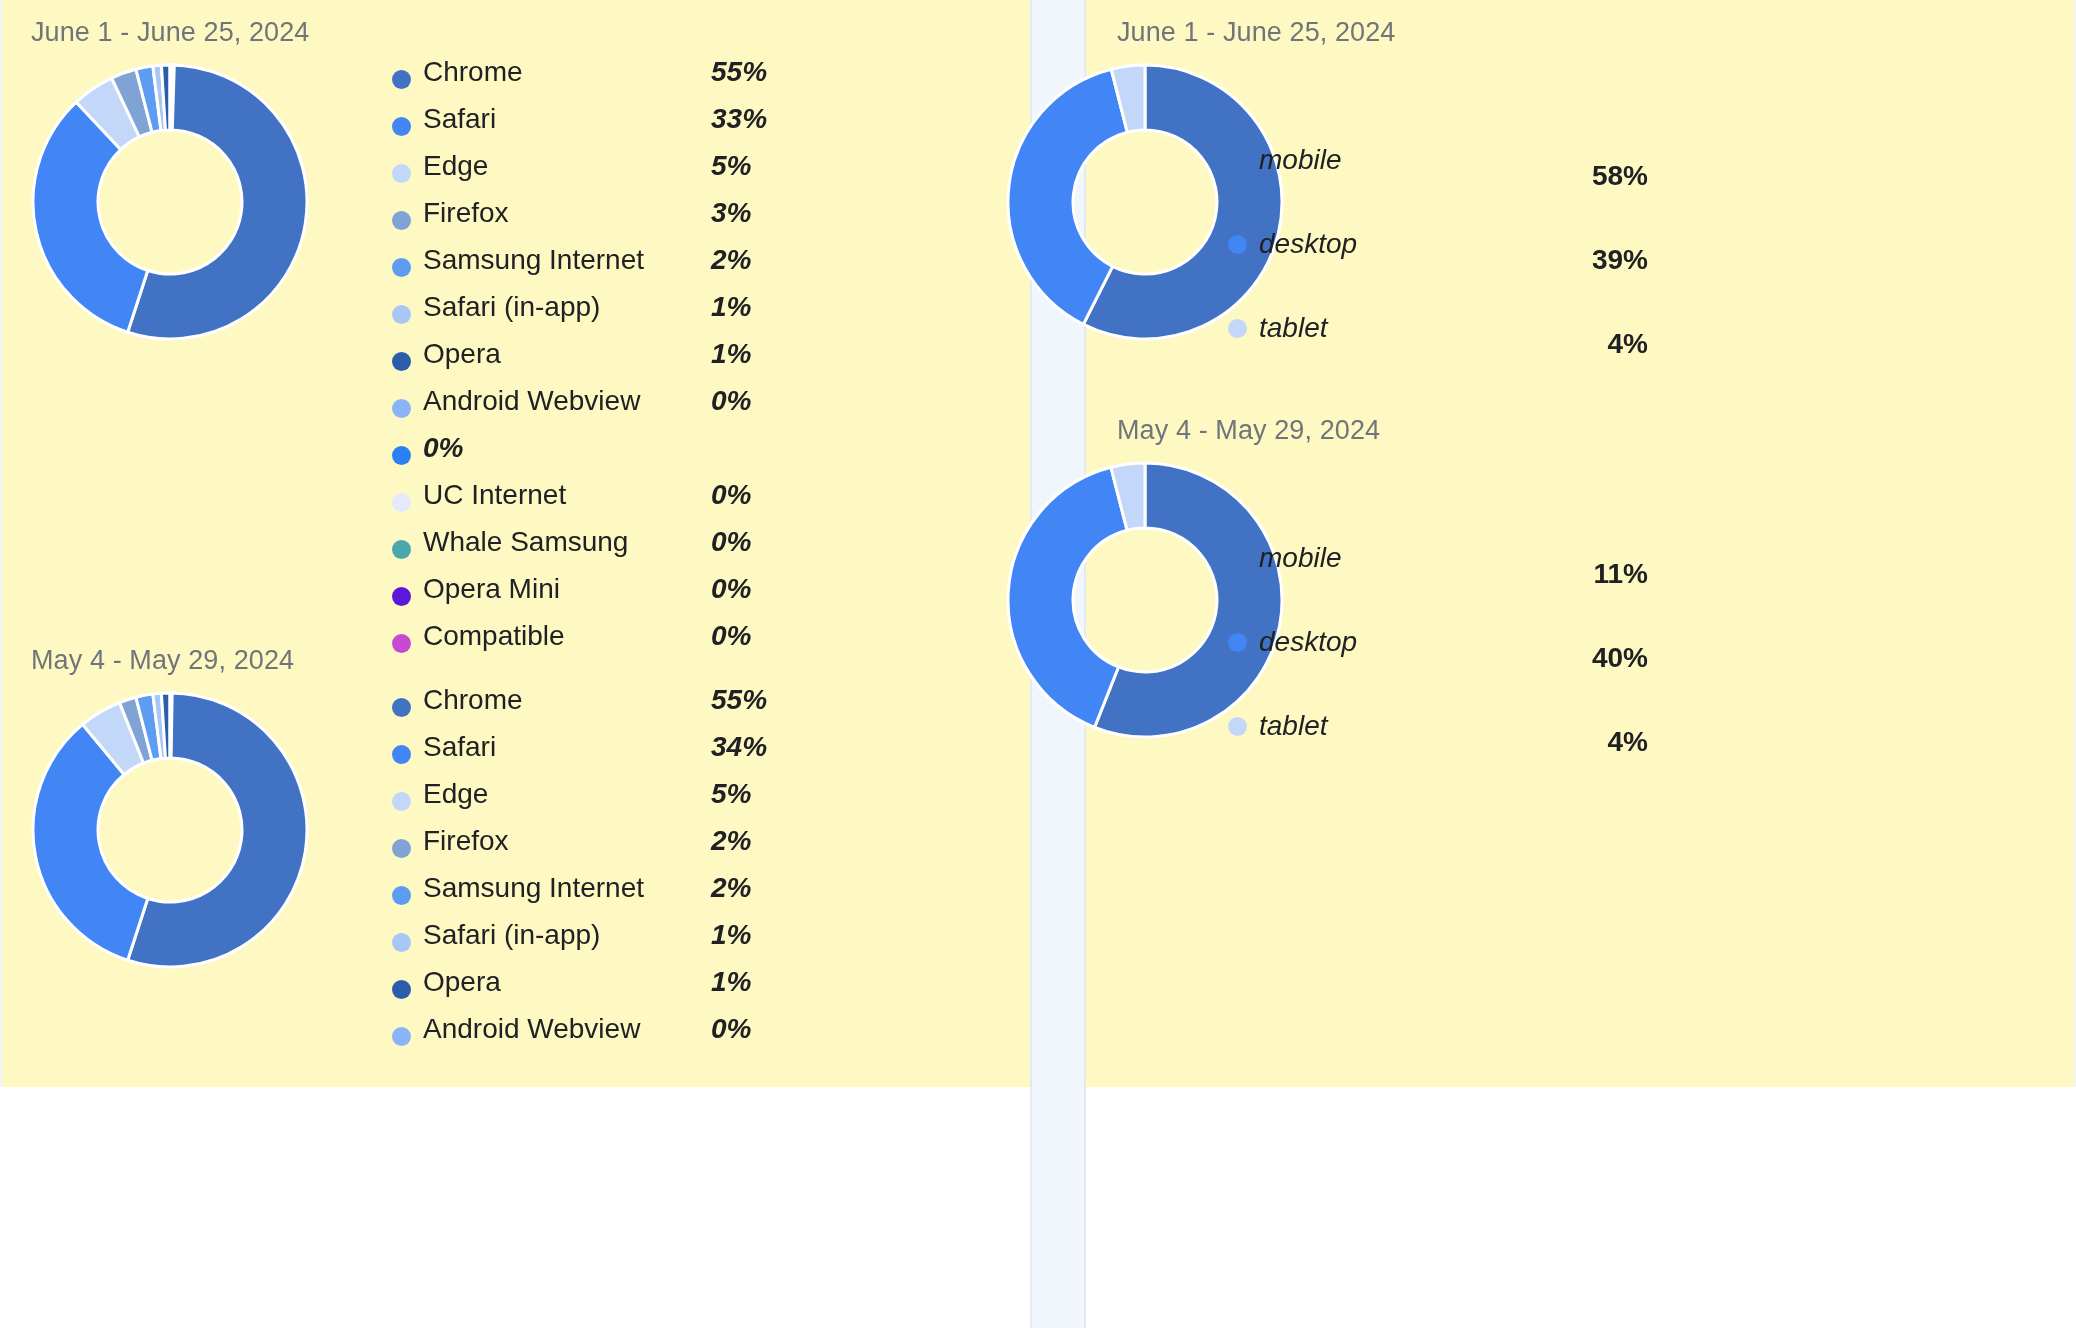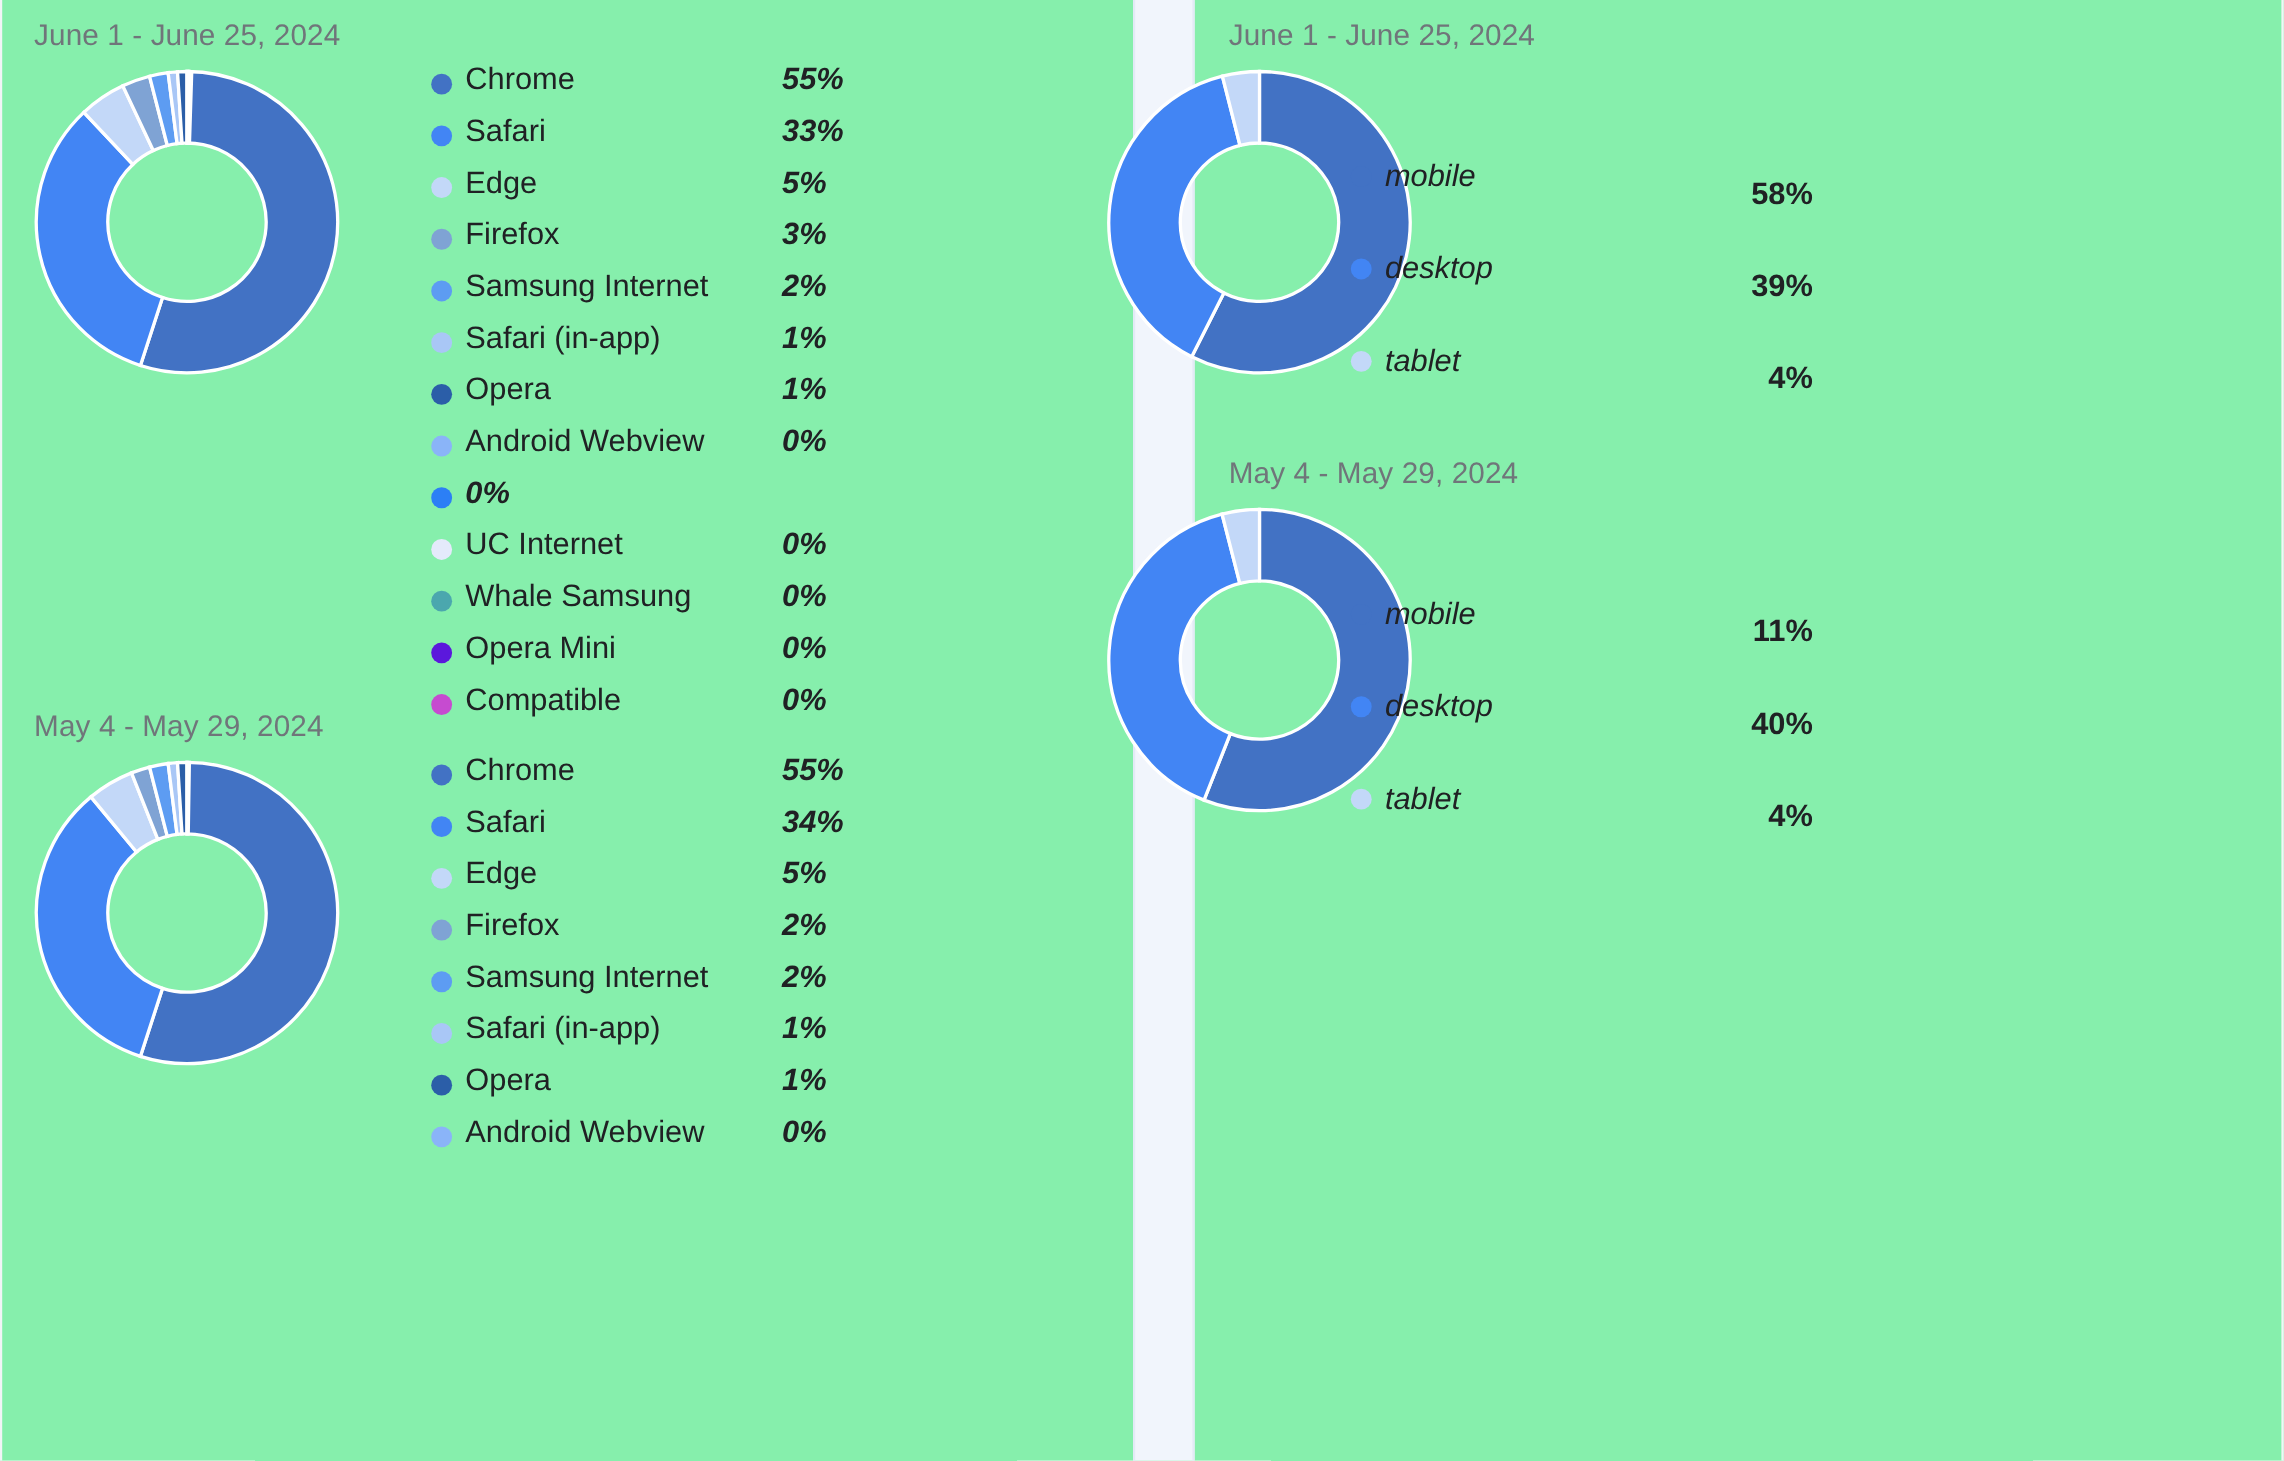--- a/index.html
+++ b/index.html
@@ -2,21 +2,21 @@
 <html><head>
 <meta charset="utf-8">
 <style>
   * { box-sizing: border-box; margin: 0; padding: 0; }
   html, body {
     width: 2076px; height: 1328px;
     background: #ffffff;
     font-family: "Liberation Sans", sans-serif;
     overflow: hidden;
   }
-  .page { position: relative; width: 2076px; height: 1328px; background:#86efac; }
+  .page { position: relative; width: 2076px; height: 1087px; background:#fef9c3; }
 
   
   .edge-left, .edge-right {
     position:absolute; top:0; bottom:0; width:2px; background:#f2f4f7;
   }
   .edge-left { left:0; }
   .edge-right { right:0; }
 
   
   .divider {
@@ -39,21 +39,21 @@
     white-space: nowrap;
   }
 
   
   .donut-wrap { position:absolute; }
   .donut { display:block; }
 
   
   .legend { position:absolute; }
   .legend-row {
-    display:flex; align-items:center;
+    display:flex; align-items:flex-end;
     margin-bottom: 13px;
   }
   .dot {
     width: 19px; height: 19px; border-radius: 50%;
     flex: 0 0 19px;
     margin-top: 8px;
     margin-right: 12px;
   }
   .legend-name {
     color:#202124;

